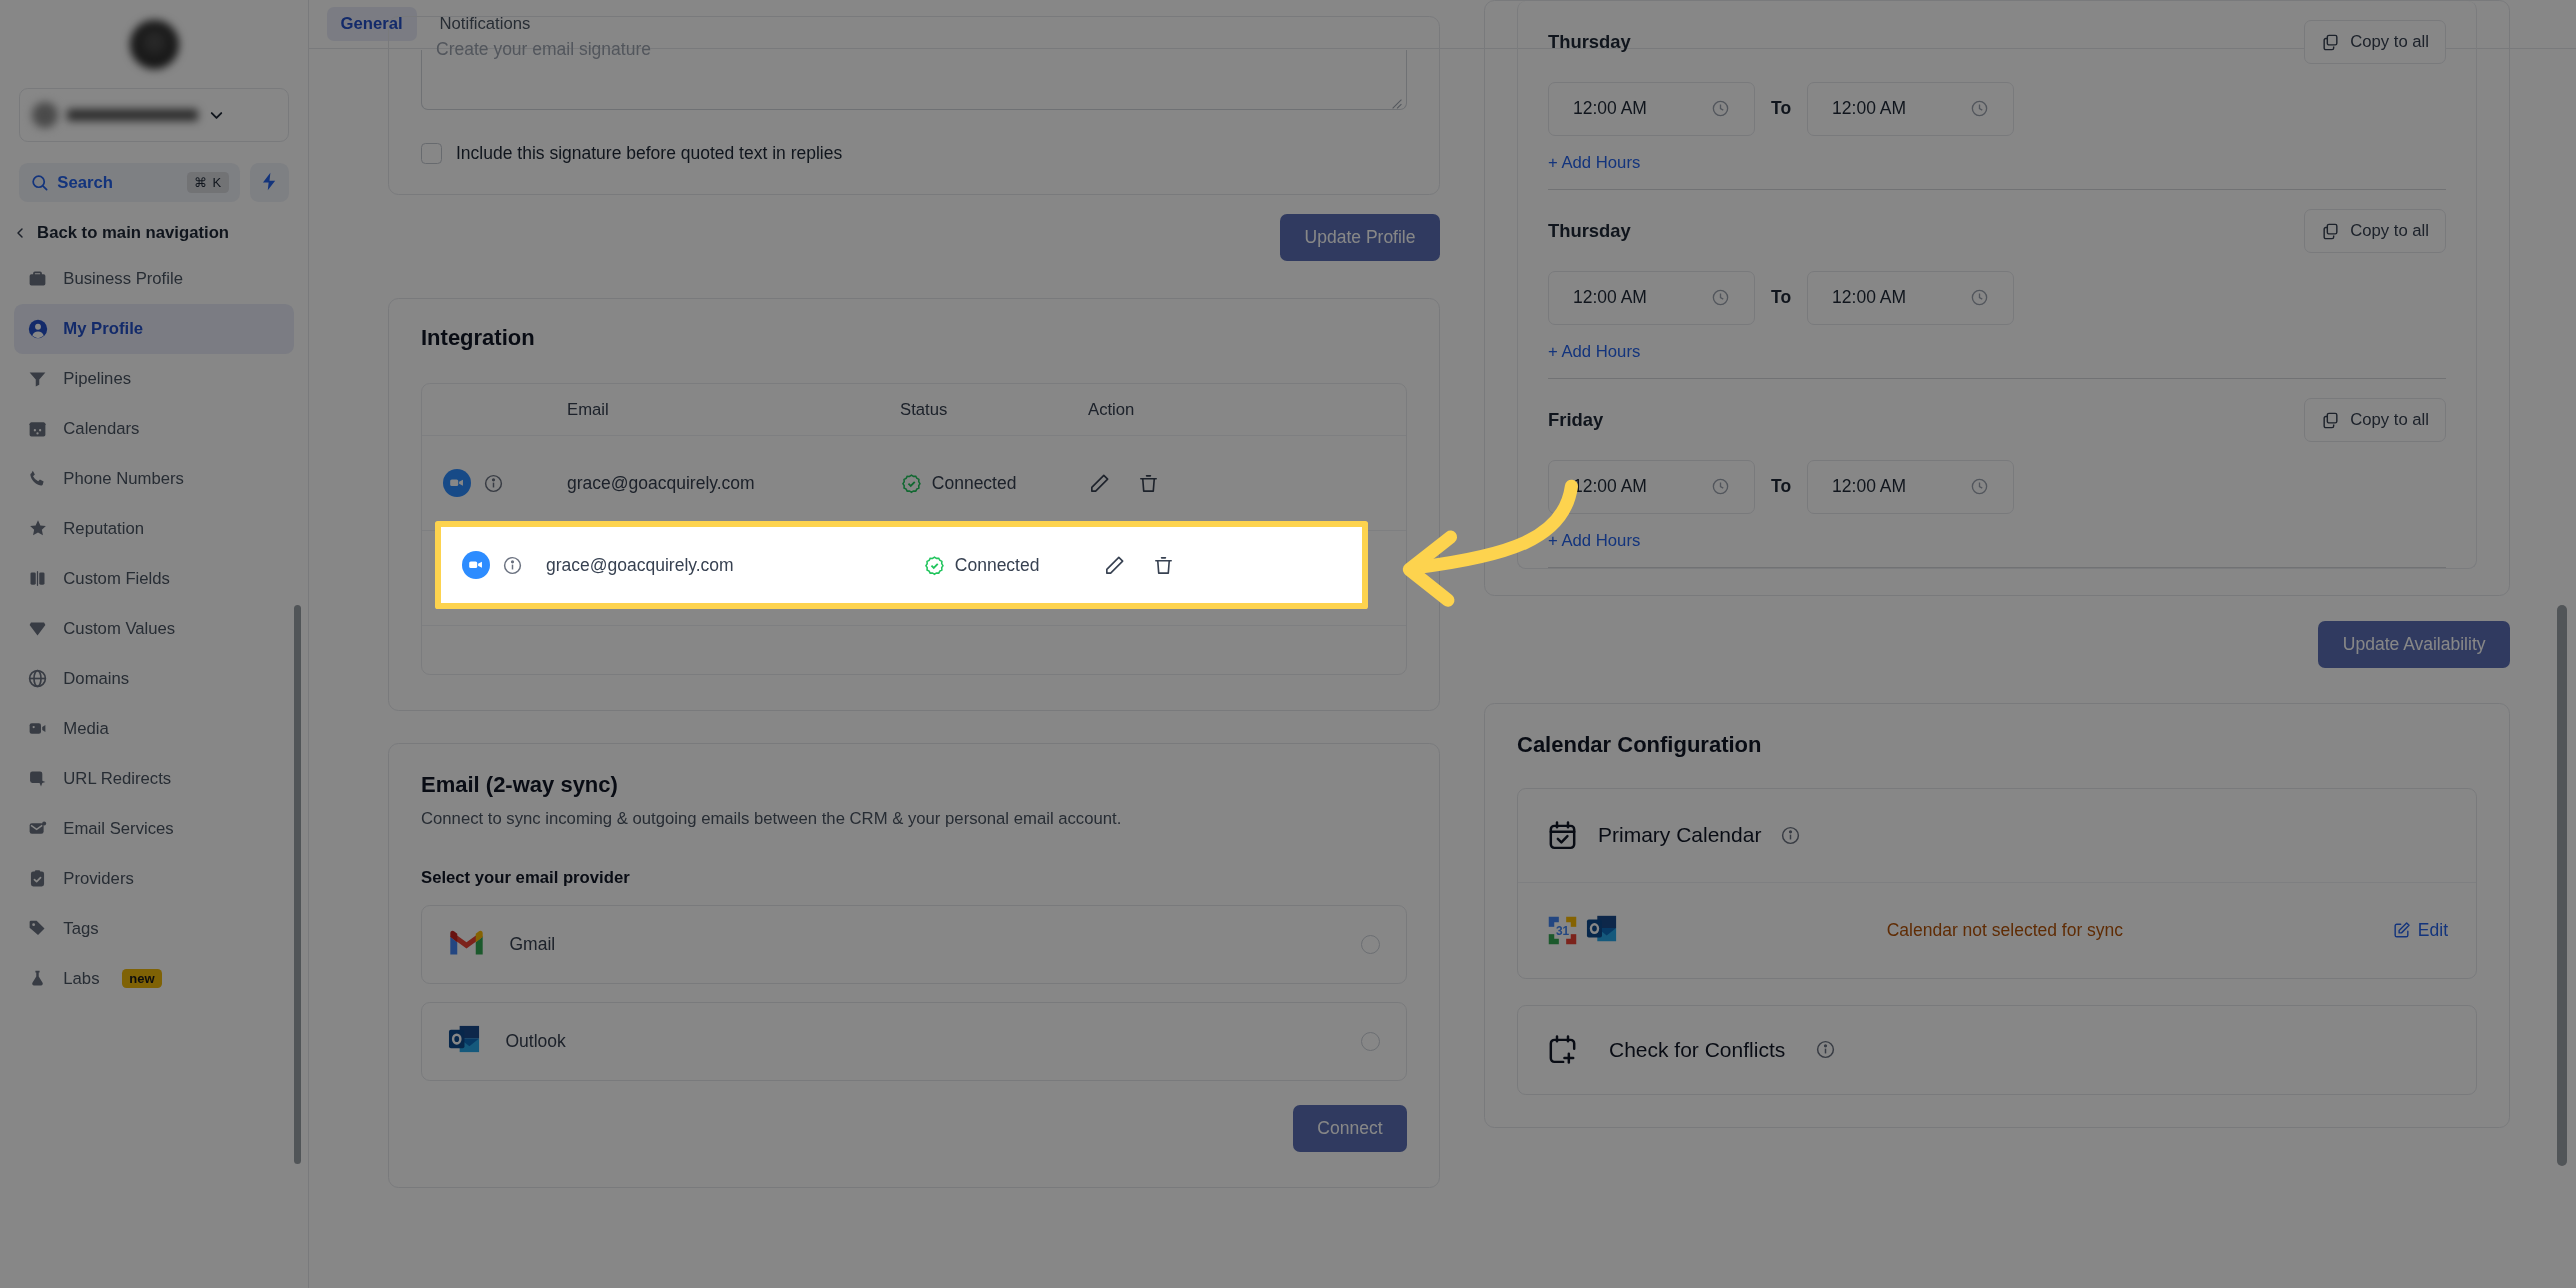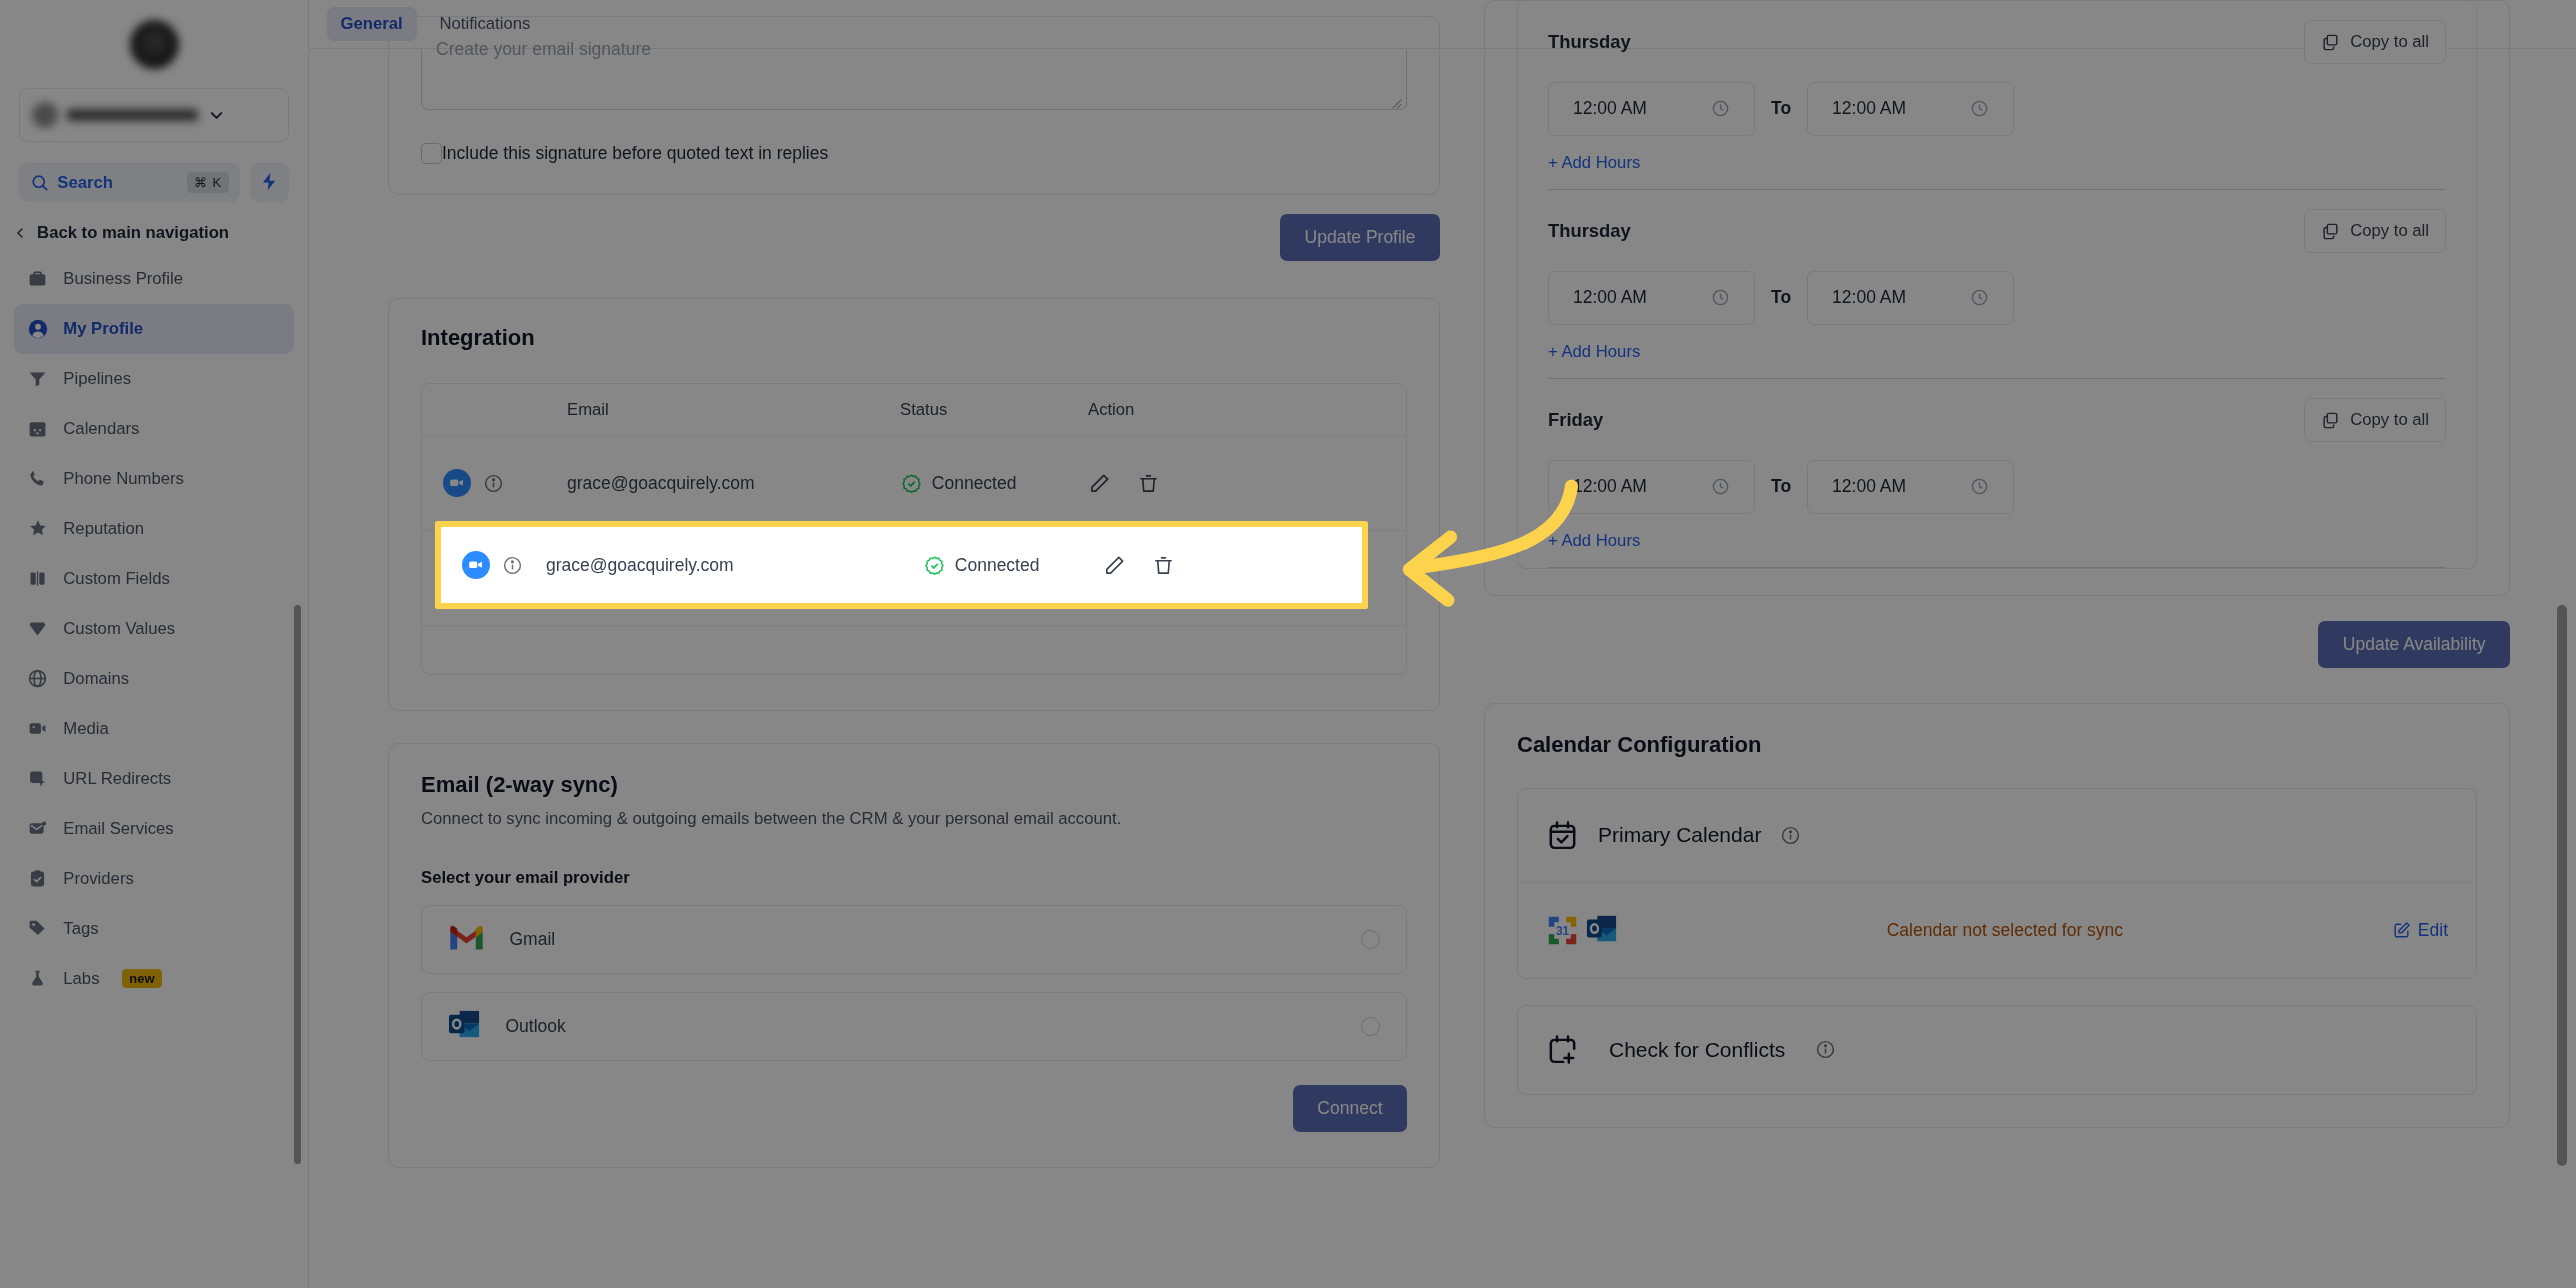--- a/index.html
+++ b/index.html
@@ -94,21 +94,21 @@
 
   
   .sig-card { border:0.9px solid #e5e7eb; border-radius:10.5px; padding: 0 32px 30px 32px; position:relative; }
   .sig-textarea {
     border:0.9px solid #d1d5db; border-top:none; border-radius:0 0 7px 7px;
     height: 60px; width: 100%; position:relative;
     color:#9ca3af; font-size:17.5px; padding: 0 14px;
   }
   .sig-ph { position:absolute; top:-11.4px; left:14px; color:#9ca3af; font-size:17.5px; }
   .resize-grip { position:absolute; right:3.5px; bottom:3.5px; width:12.3px; height:12.3px; color:#9ca3af;}
-  .sig-check-row { display:flex; align-items:center; margin-top: 33px; }
+  .sig-check-row { display:flex; align-items:center; gap:14px; margin-top: 33px; }
   .checkbox { width:21px;height:21px;border:1.3px solid #c3c8d0;border-radius:4.4px;background:#fff;}
   .sig-check-label { font-size:17.5px; color:#1f2937;}
 
   .btn-primary {
     background:#5b6fb5; color:#ffffff; border:none; border-radius:7px;
     font-size:17.5px; padding: 13px 24.5px; font-family:inherit;
   }
   .row-end { display:flex; justify-content:flex-end; padding: 19px 32px 0 0; align-items: flex-end; }
 
   
@@ -129,21 +129,21 @@
   .act-ico { width:23px;height:23px;color:#374151;display:flex;}
   .zoom-logo { width:28px;height:28px;border-radius:50%;background:#2d8cff;display:flex;align-items:center;justify-content:center;}
   .ms-logo { width:30px;height:30px;display:flex; }
   .chk-green { width:23px;height:23px;color:#22c55e;display:flex;}
 
   
   .sync-card { padding: 28px 32px 35px 32px; }
   .sync-sub { font-size:16.7px; color:#4b5563; margin-top:10.5px; }
   .sync-sel-label { font-size:16.7px; font-weight:700; color:#111827; margin-top:39px;}
   .prov {
-    margin-top:17.5px; border:0.9px solid #e5e7eb; border-radius:8.8px; height:69px;
+    margin-top:17.5px; border:0.9px solid #e5e7eb; border-radius:8.8px; height:79px;
     display:flex; align-items:center; padding: 0 26px; gap:24.5px;
   }
   .prov-name { font-size:17.5px; color:#374151; flex:1;}
   .radio { width:19px;height:19px;border:1.3px solid #cbd0d8;border-radius:50%;}
 
   
   .avail-card { border:0.9px solid #e5e7eb; border-radius:10.5px; padding: 0 32px 26px 32px; margin-bottom:24.5px;}
   .avail-inner { border:0.9px solid #e9eaee; border-radius:8.8px; border-top:none; padding: 0 30px;}
   .day-block { padding: 19px 0 16px 0; border-bottom:0.9px solid #d6d8dc;}
   .day-block.last { border-bottom:0.9px solid #d6d8dc;}

